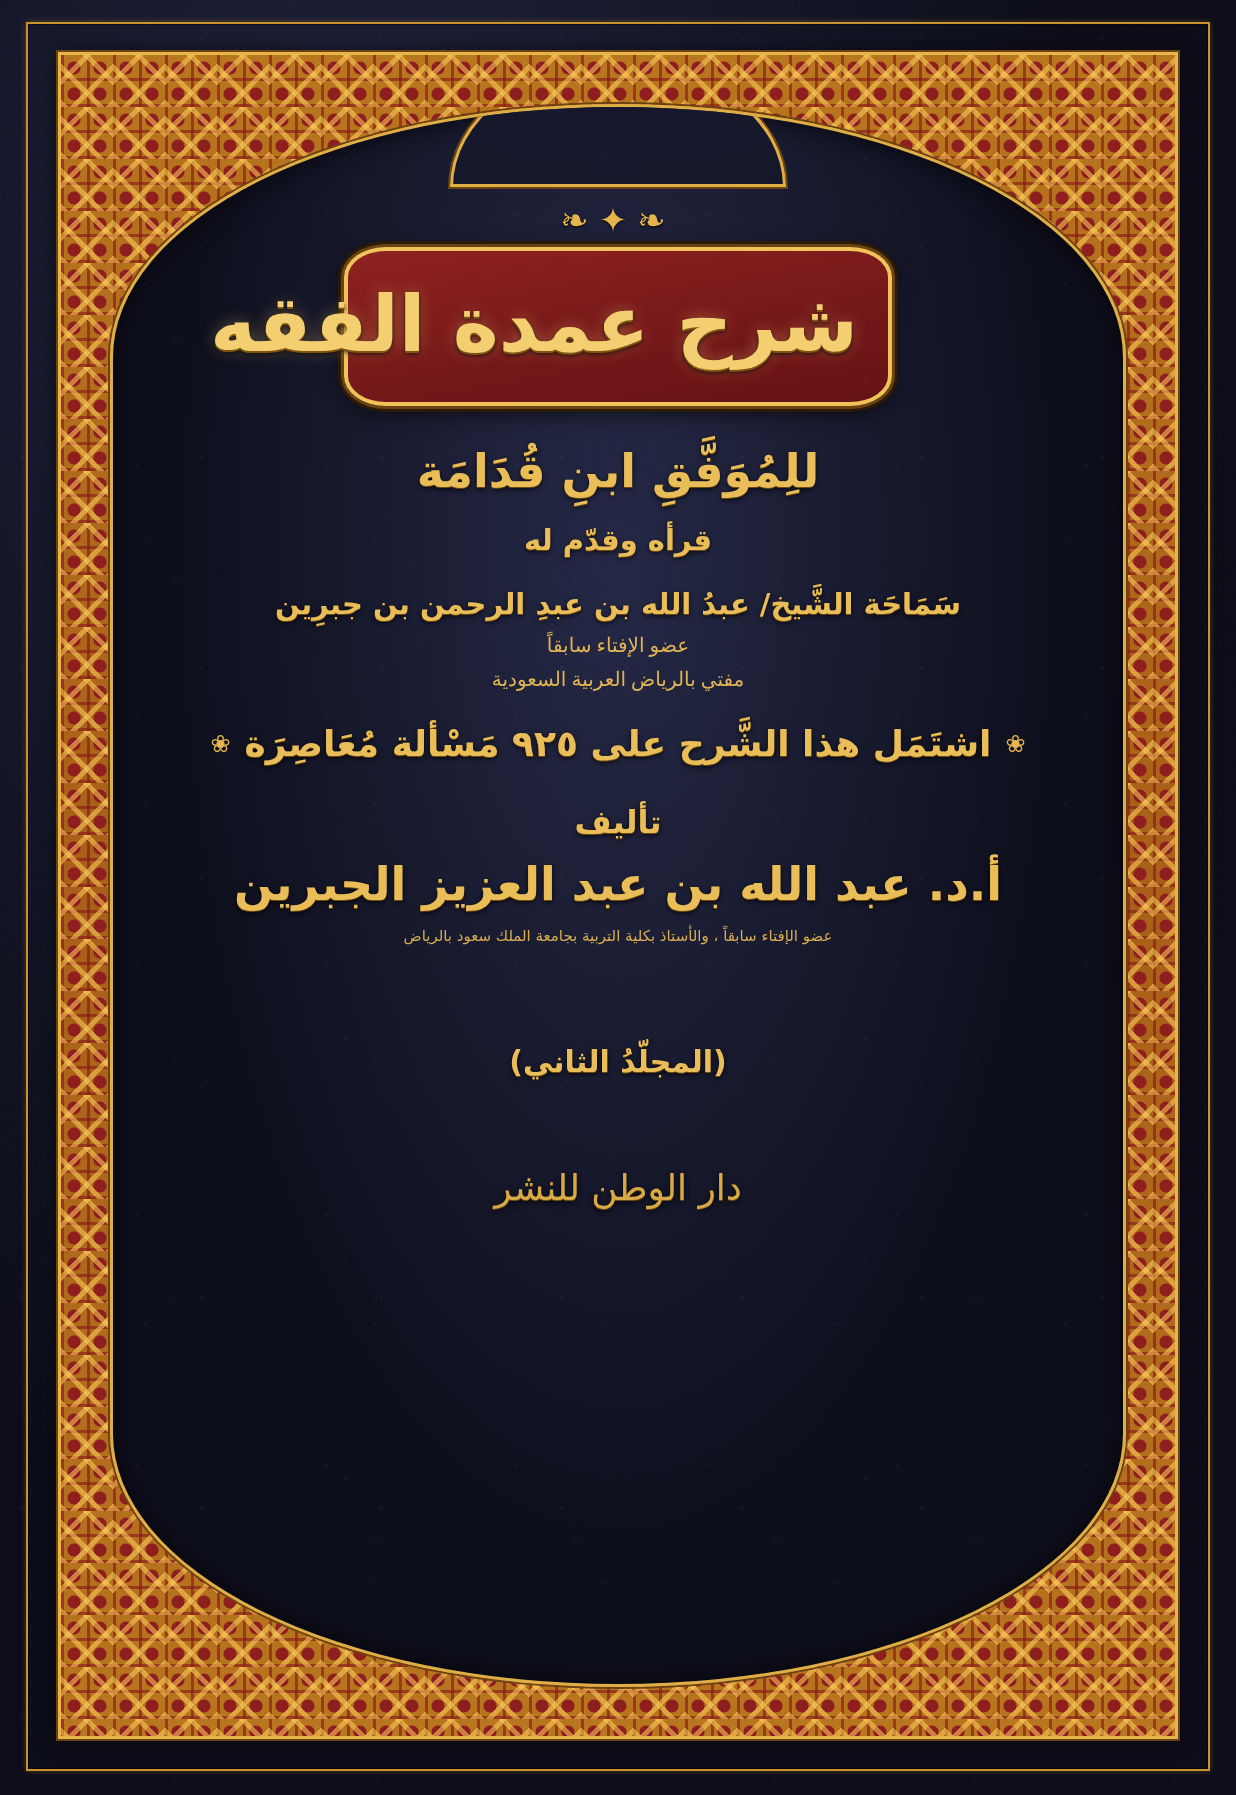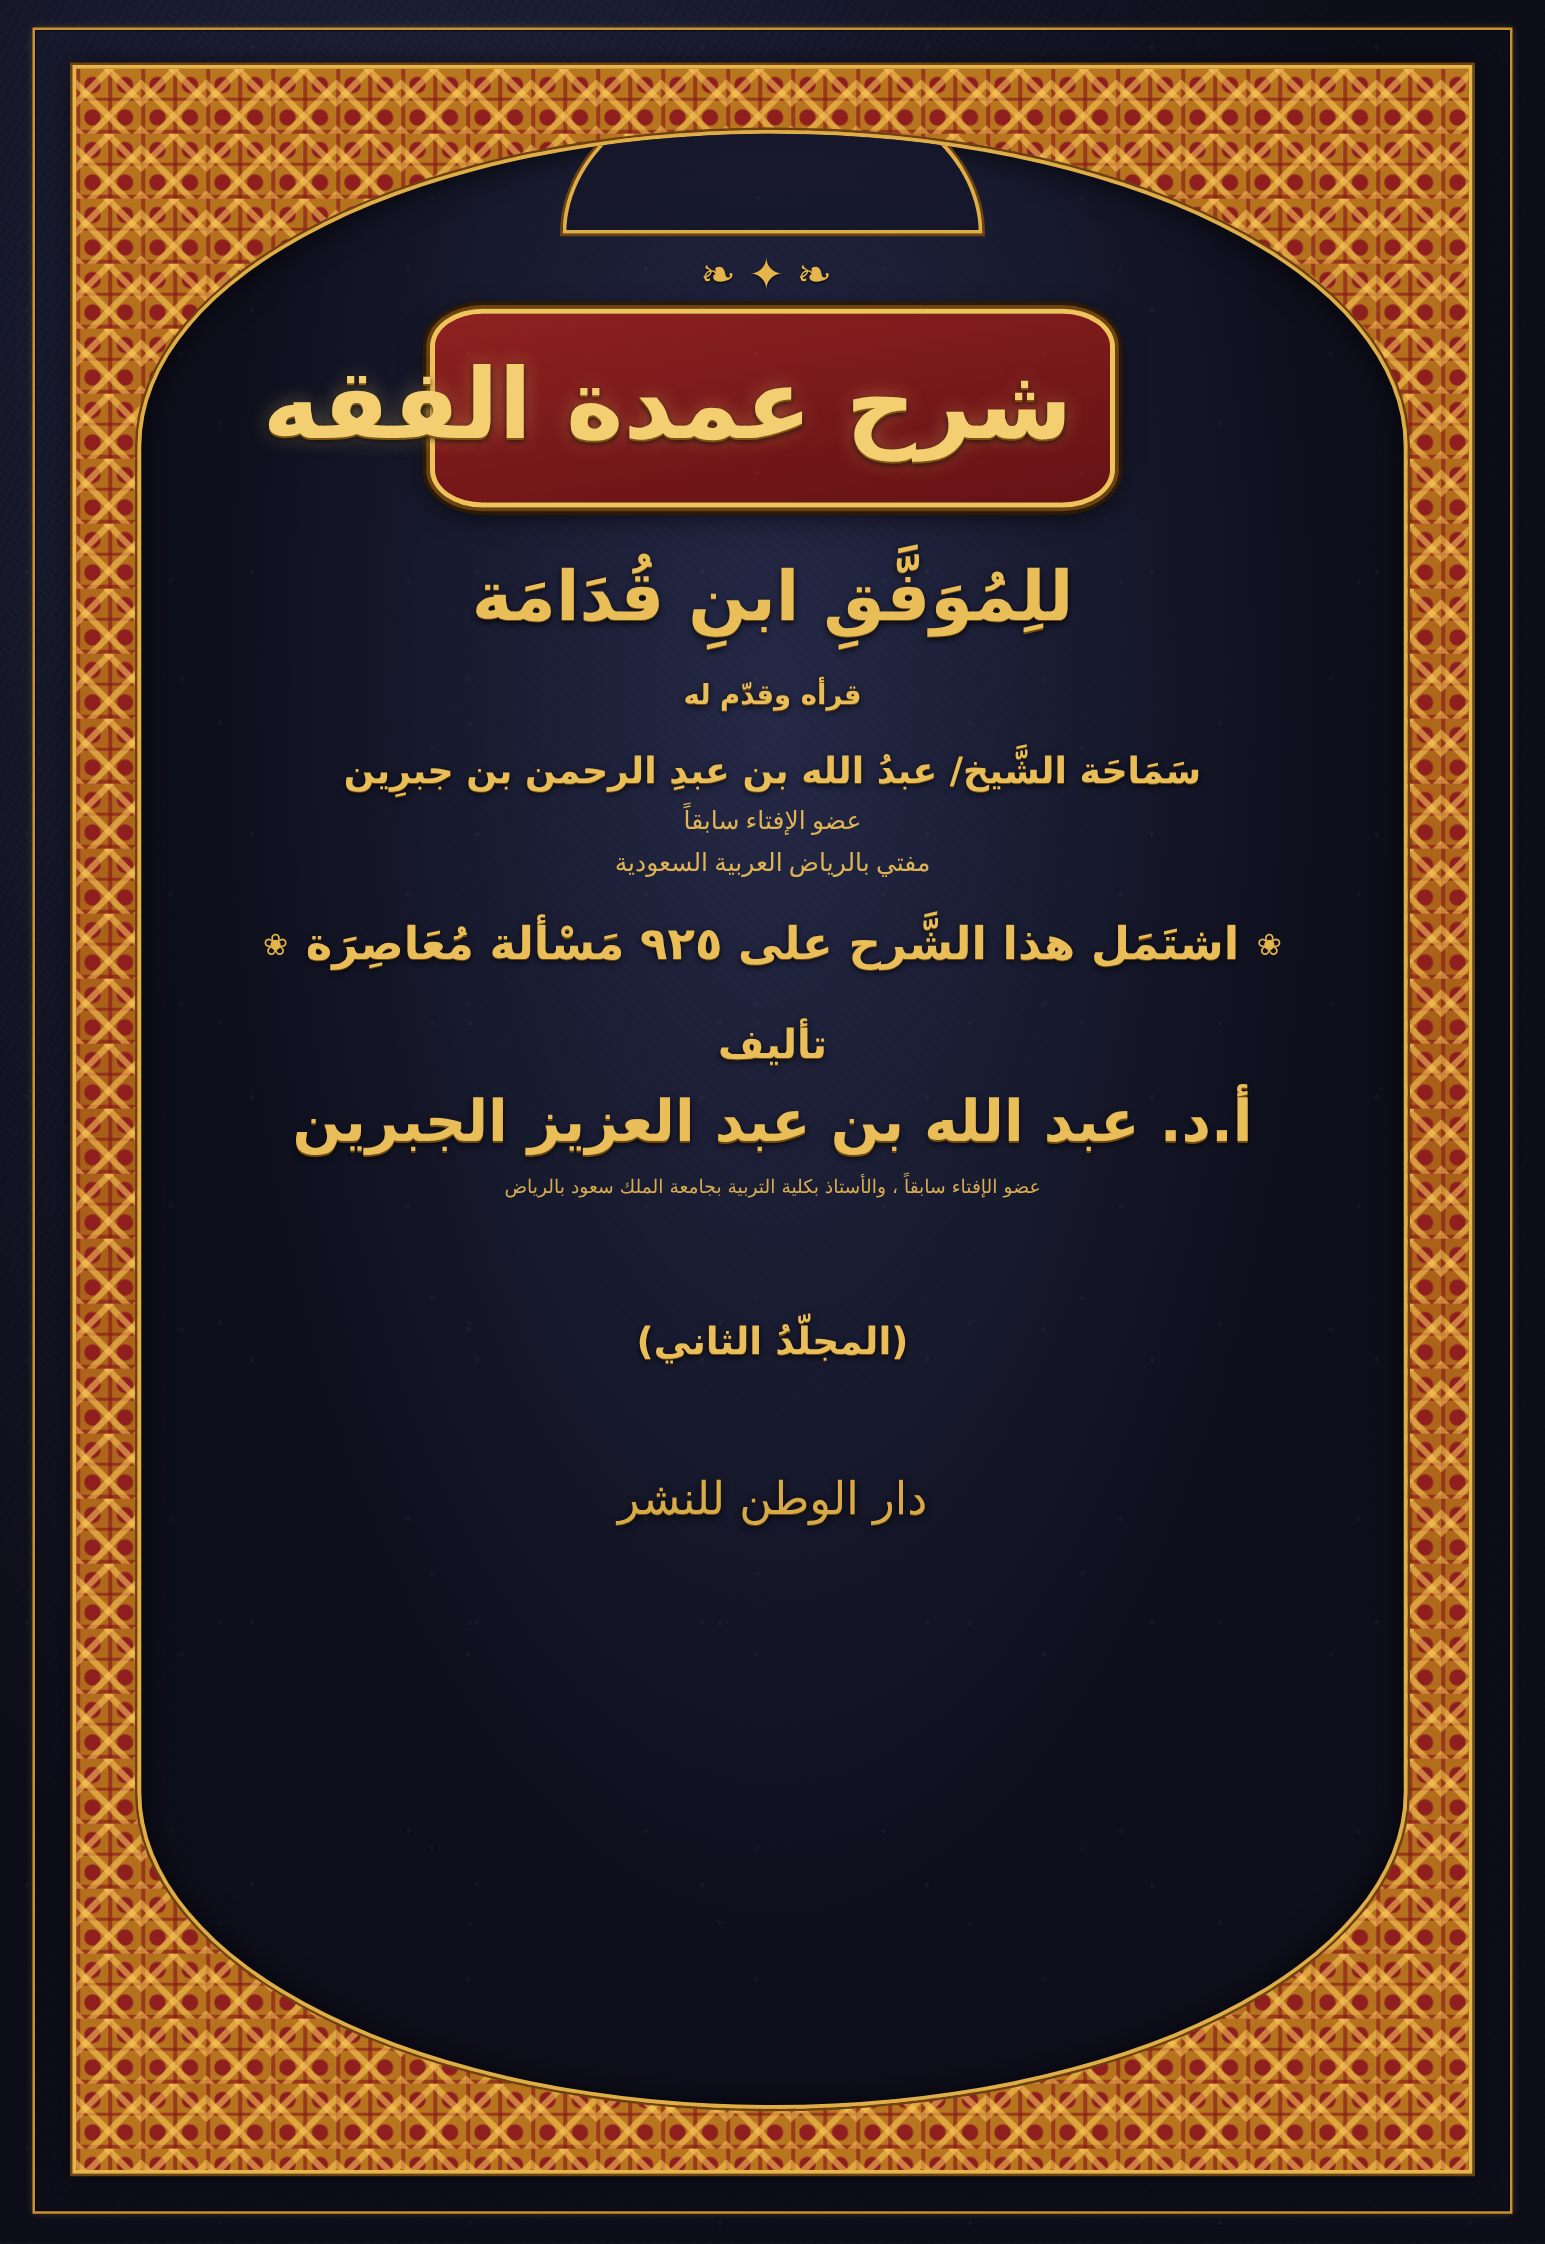--- a/index.html
+++ b/index.html
@@ -149,28 +149,28 @@
     white-space: nowrap;
   }
 
   
   .gold {
     color: #e9bd58;
     text-shadow: 0 1px 0 #6e4a10, 0 2px 5px rgba(0,0,0,.8);
     font-weight: 700;
   }
   .author {
-    font-size: 55px;
+    font-size: 46px;
     line-height: 1.35;
     margin-top: 34px;
   }
   .subline {
-    font-size: 22px;
+    font-size: 29px;
     line-height: 1.4;
-    margin-top: 28px;
+    margin-top: 18px;
   }
   .endorser {
     font-size: 29px;
     line-height: 1.45;
     margin-top: 22px;
   }
   .endorser-role {
     font-size: 20px;
     line-height: 1.4;
     margin-top: 6px;

